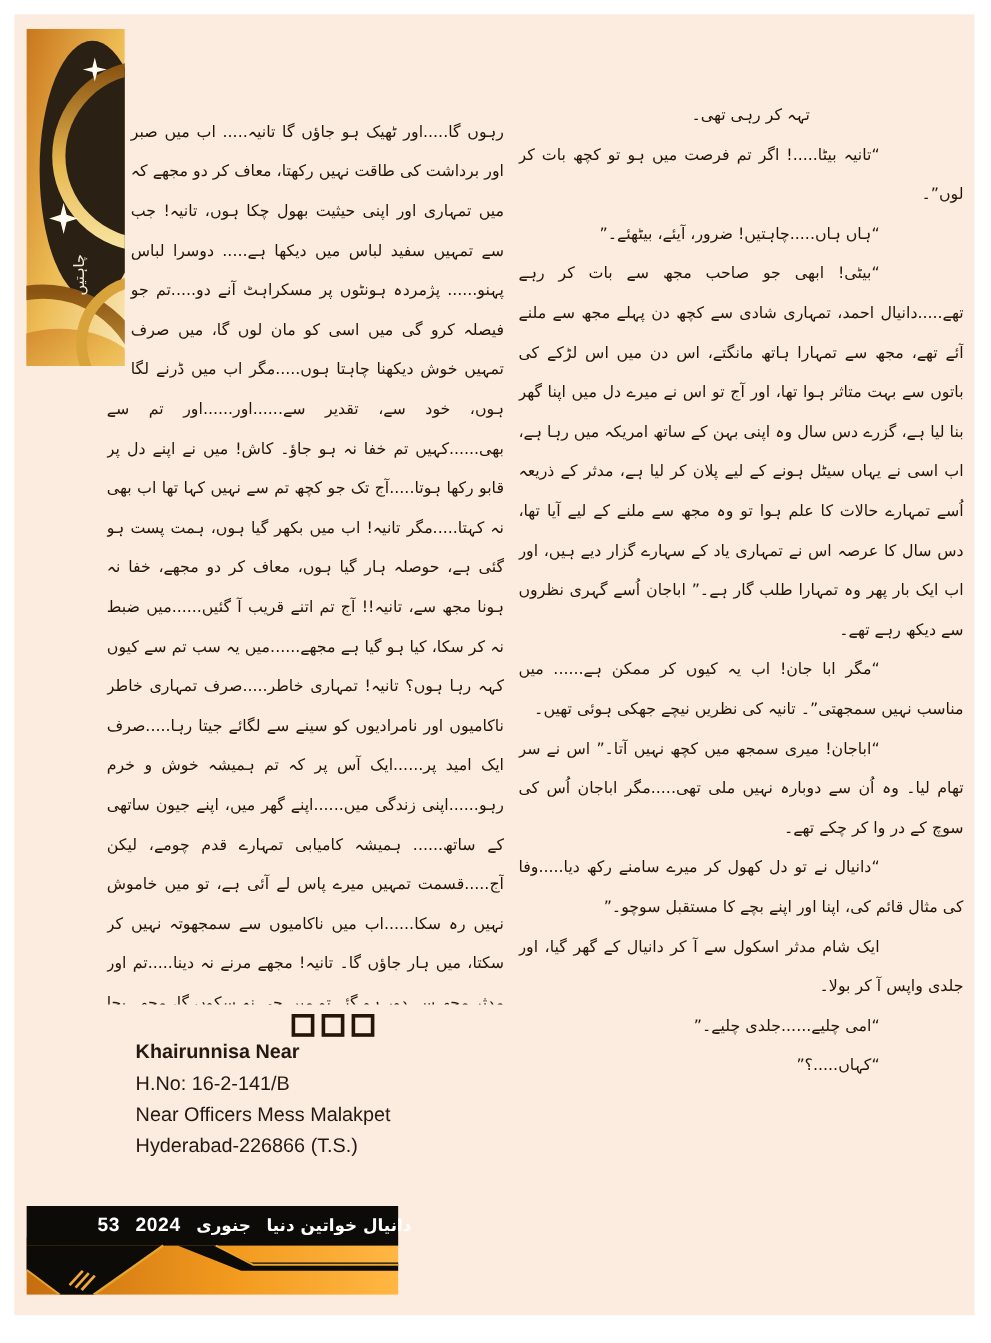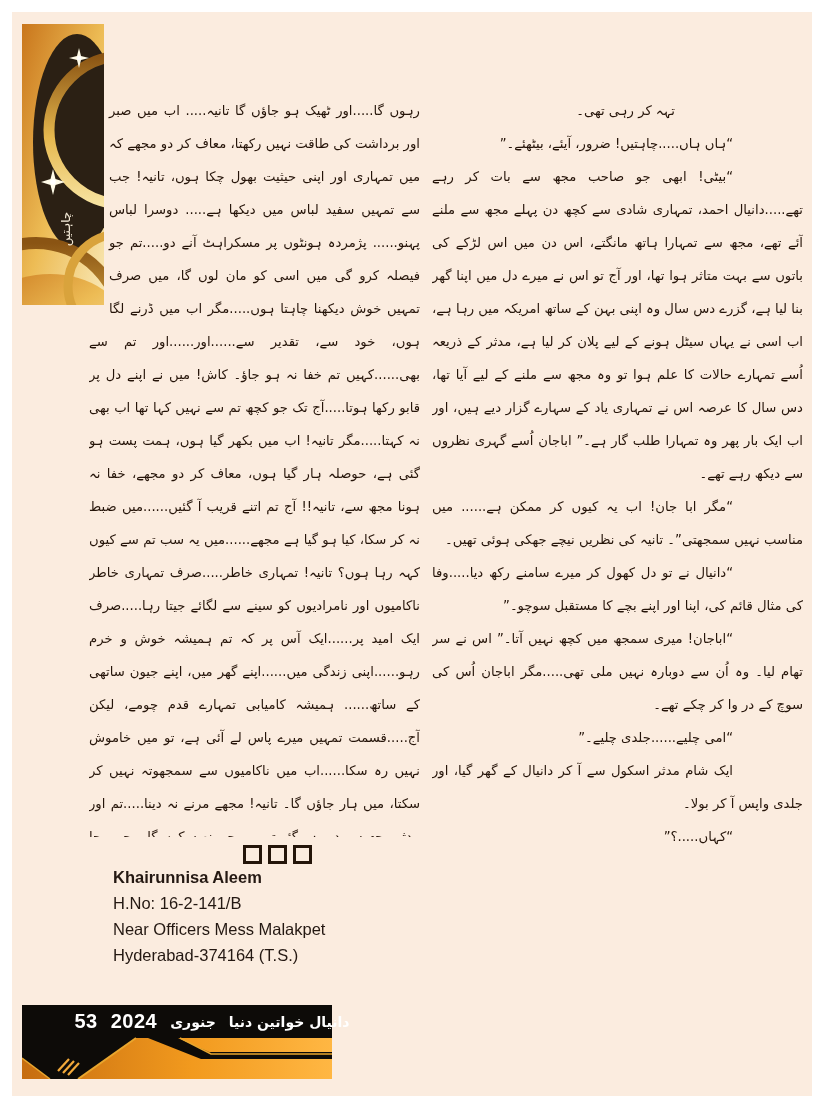--- a/index.html
+++ b/index.html
@@ -17,21 +17,21 @@
   }
 
   
   .col{
     position:absolute;direction:rtl;text-align:justify;overflow:hidden;
     color:#251409;font-size:13.2px;line-height:33px;
   }
   .col p{margin:0;}
   .col p.ind{text-indent:70px;}
   .col p.deep{text-indent:128px;}
-  .col-right{left:432px;top:94px;width:371px;height:915px;}
+  .col-right{left:432px;top:80px;width:371px;height:915px;}
   .col-left{left:89px;top:94px;width:331px;height:743px;}
   .col-left::before{content:"";float:left;width:20px;height:214px;}
 
   
   .end-marker{position:absolute;left:243px;top:845px;display:flex;gap:6px;}
   .end-marker .sq{width:13px;height:13px;border:3px solid #241509;background:transparent;}
 
   
   .address{
     position:absolute;left:113px;top:864px;color:#241812;
@@ -41,21 +41,21 @@
 
   
   .footer{position:absolute;left:22px;top:1005px;width:310px;height:74px;}
   .footer svg{position:absolute;left:0;top:0;}
   .footer-text{
     position:absolute;left:0;top:0;width:100%;height:33px;box-sizing:border-box;
     padding-left:70px;display:flex;direction:rtl;align-items:center;justify-content:center;
     gap:13px;color:#ffffff;font-weight:bold;white-space:nowrap;
   }
   .footer-text .urdu{font-size:14px;text-align:right;}
-  .footer-text .num{font-size:20px;font-family:"Liberation Sans",sans-serif;letter-spacing:.5px;}
+  .footer-text .num{font-size:16px;font-family:"Liberation Sans",sans-serif;letter-spacing:.5px;}
 </style>
 </head>
 <body>
 
 <div class="paper"></div>
 
 <div class="deco">
   <svg width="82" height="281" viewBox="0 0 82 281">
     <defs>
       <linearGradient id="gold1" x1="0" y1="0" x2="1" y2="1">
@@ -82,47 +82,48 @@
     <g fill="#fffbe8">
       <path d="M31 145 L33.5 155 L43 158 L33.5 161 L31 171 L28.5 161 L19 158 L28.5 155 Z"></path>
       <circle cx="31" cy="158" r="2.8" fill="#ffffff"></circle>
     </g>
   </svg>
 </div>
 <div class="margin-title">چاہتیں</div>
 
 <div class="col col-right">
   <p class="deep">تہہ کر رہی تھی۔</p>
+  <p class="ind">“تانیہ بیٹا.....! اگر تم فرصت میں ہو تو کچھ بات کر لوں”۔</p>
   <p class="ind">“ہاں ہاں.....چاہتیں! ضرور، آیئے، بیٹھئے۔”</p>
   <p class="ind">“بیٹی! ابھی جو صاحب مجھ سے بات کر رہے تھے.....دانیال احمد، تمہاری شادی سے کچھ دن پہلے مجھ سے ملنے آئے تھے، مجھ سے تمہارا ہاتھ مانگتے، اس دن میں اس لڑکے کی باتوں سے بہت متاثر ہوا تھا، اور آج تو اس نے میرے دل میں اپنا گھر بنا لیا ہے، گزرے دس سال وہ اپنی بہن کے ساتھ امریکہ میں رہا ہے، اب اسی نے یہاں سیٹل ہونے کے لیے پلان کر لیا ہے، مدثر کے ذریعہ اُسے تمہارے حالات کا علم ہوا تو وہ مجھ سے ملنے کے لیے آیا تھا، دس سال کا عرصہ اس نے تمہاری یاد کے سہارے گزار دیے ہیں، اور اب ایک بار پھر وہ تمہارا طلب گار ہے۔” اباجان اُسے گہری نظروں سے دیکھ رہے تھے۔</p>
   <p class="ind">“مگر ابا جان! اب یہ کیوں کر ممکن ہے...... میں مناسب نہیں سمجھتی”۔ تانیہ کی نظریں نیچے جھکی ہوئی تھیں۔</p>
+  <p class="ind">“اباجان! میری سمجھ میں کچھ نہیں آتا۔” اس نے سر تھام لیا۔ وہ اُن سے دوبارہ نہیں ملی تھی.....مگر اباجان اُس کی سوچ کے در وا کر چکے تھے۔</p>
   <p class="ind">“دانیال نے تو دل کھول کر میرے سامنے رکھ دیا.....وفا کی مثال قائم کی، اپنا اور اپنے بچے کا مستقبل سوچو۔”</p>
-  <p class="ind">“اباجان! میری سمجھ میں کچھ نہیں آتا۔” اس نے سر تھام لیا۔ وہ اُن سے دوبارہ نہیں ملی تھی.....مگر اباجان اُس کی سوچ کے در وا کر چکے تھے۔</p>
+  <p class="ind">ایک شام مدثر اسکول سے آ کر دانیال کے گھر گیا، اور جلدی واپس آ کر بولا۔</p>
   <p class="ind">“امی چلیے......جلدی چلیے۔”</p>
-  <p class="ind">ایک شام مدثر اسکول سے آ کر دانیال کے گھر گیا، اور جلدی واپس آ کر بولا۔</p>
   <p class="ind">“کہاں.....؟”</p>
 
 </div>
 
 <div class="col col-left">
   <p>رہوں گا.....اور ٹھیک ہو جاؤں گا تانیہ..... اب میں صبر اور برداشت کی طاقت نہیں رکھتا، معاف کر دو مجھے کہ میں تمہاری اور اپنی حیثیت بھول چکا ہوں، تانیہ! جب سے تمہیں سفید لباس میں دیکھا ہے..... دوسرا لباس پہنو...... پژمردہ ہونٹوں پر مسکراہٹ آنے دو.....تم جو فیصلہ کرو گی میں اسی کو مان لوں گا، میں صرف تمہیں خوش دیکھنا چاہتا ہوں.....مگر اب میں ڈرنے لگا ہوں، خود سے، تقدیر سے......اور......اور تم سے بھی......کہیں تم خفا نہ ہو جاؤ۔ کاش! میں نے اپنے دل پر قابو رکھا ہوتا.....آج تک جو کچھ تم سے نہیں کہا تھا اب بھی نہ کہتا.....مگر تانیہ! اب میں بکھر گیا ہوں، ہمت پست ہو گئی ہے، حوصلہ ہار گیا ہوں، معاف کر دو مجھے، خفا نہ ہونا مجھ سے، تانیہ!! آج تم اتنے قریب آ گئیں......میں ضبط نہ کر سکا، کیا ہو گیا ہے مجھے......میں یہ سب تم سے کیوں کہہ رہا ہوں؟ تانیہ! تمہاری خاطر.....صرف تمہاری خاطر ناکامیوں اور نامرادیوں کو سینے سے لگائے جیتا رہا.....صرف ایک امید پر......ایک آس پر کہ تم ہمیشہ خوش و خرم رہو......اپنی زندگی میں......اپنے گھر میں، اپنے جیون ساتھی کے ساتھ...... ہمیشہ کامیابی تمہارے قدم چومے، لیکن آج.....قسمت تمہیں میرے پاس لے آئی ہے، تو میں خاموش نہیں رہ سکا......اب میں ناکامیوں سے سمجھوتہ نہیں کر سکتا، میں ہار جاؤں گا۔ تانیہ! مجھے مرنے نہ دینا.....تم اور مدثر مجھ سے دور ہو گئے تو میں جی نہ سکوں گا، مجھے بچا لو تانیہ۔” اور تب اچانک وہ بے قابو ہو گیا۔</p>
 
 </div>
 
 <div class="end-marker">
   <span class="sq"></span>
   <span class="sq"></span>
   <span class="sq"></span>
 </div>
 
 <div class="address">
-  <div class="name">Khairunnisa Aleem</div>
+  <div class="name">Khairunnisa Near</div>
   <div>H.No: 16-2-141/B</div>
   <div>Near Officers Mess Malakpet</div>
-  <div>Hyderabad-374164 (T.S.)</div>
+  <div>Hyderabad-226866 (T.S.)</div>
 </div>
 
 <div class="footer">
   <svg width="310" height="74" viewBox="0 0 310 74">
     <defs>
       <linearGradient id="og" x1="0" y1="0" x2="1" y2="0">
         <stop offset="0" stop-color="#c66d10"></stop>
           <stop offset="0.55" stop-color="#f29a1e"></stop>
           <stop offset="1" stop-color="#ffb743"></stop>
       </linearGradient>

